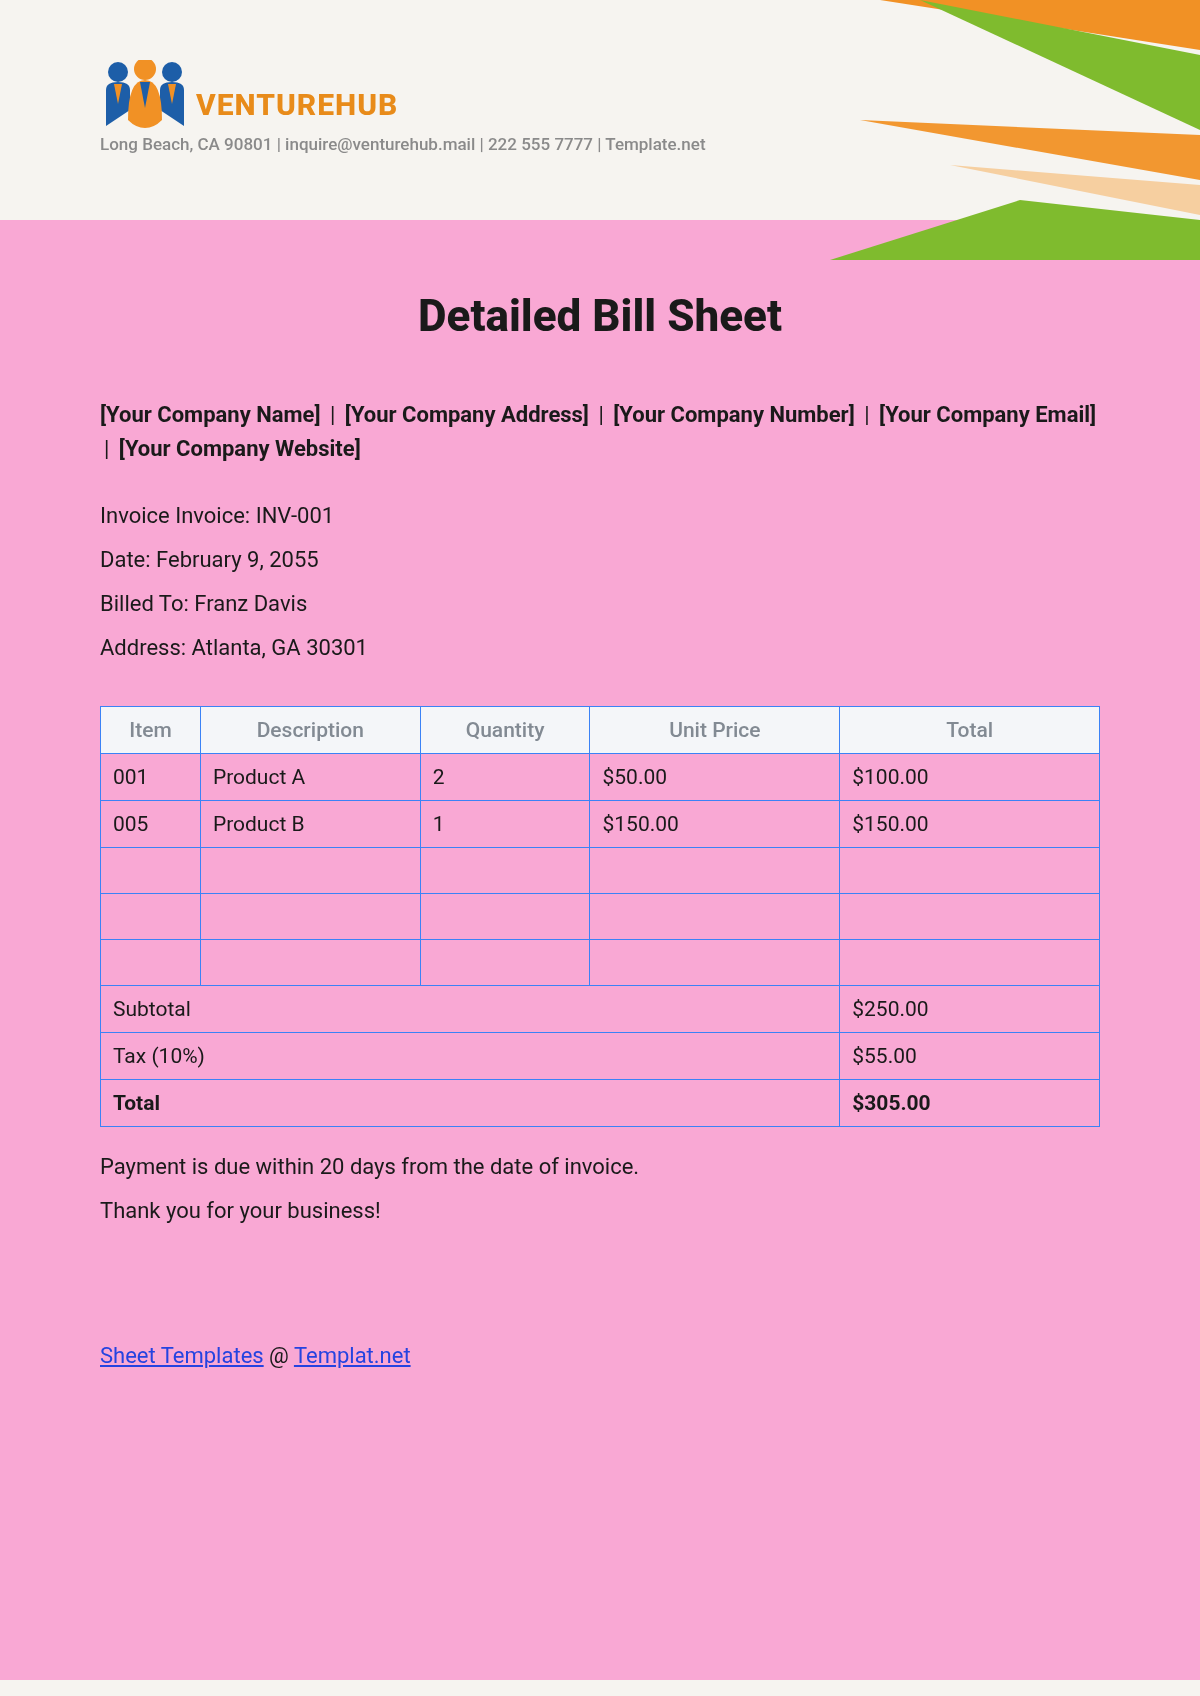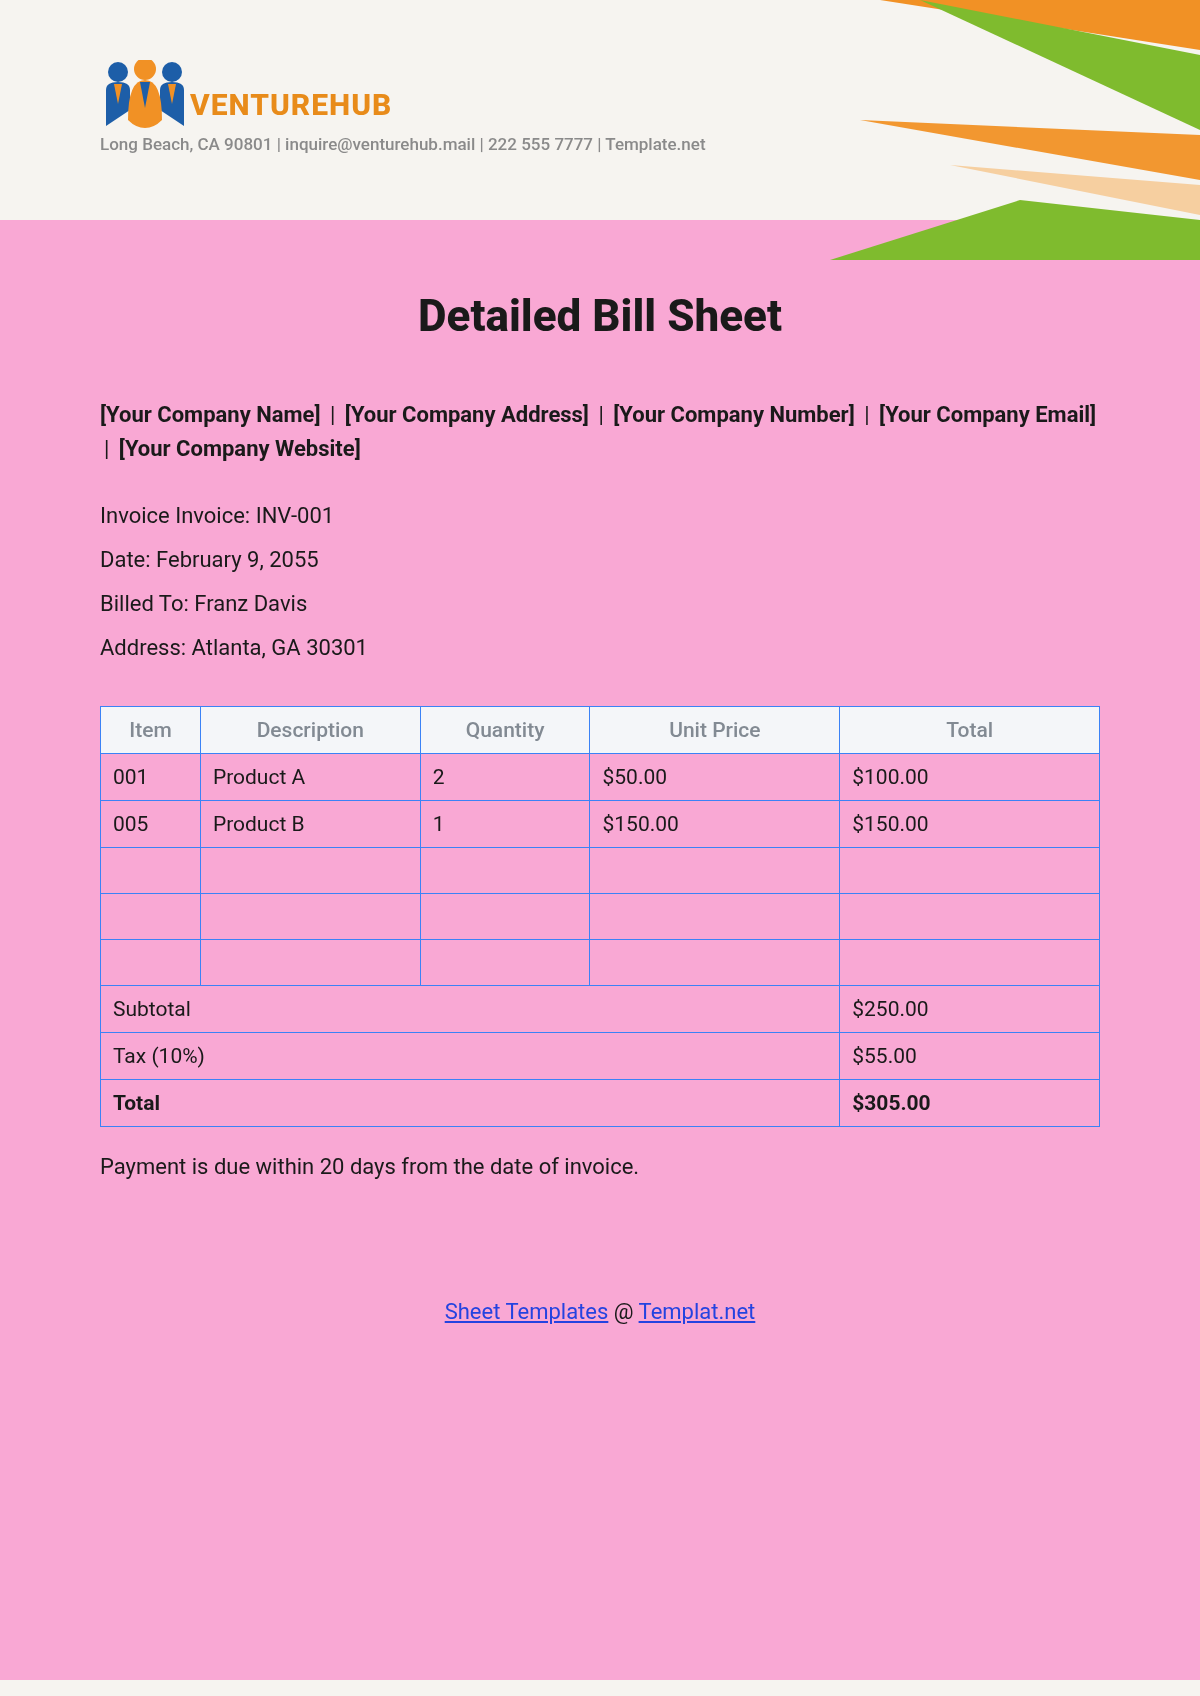--- a/index.html
+++ b/index.html
@@ -14,21 +14,21 @@
   .header-graphics {
     position: absolute;
     top: 0; right: 0;
     width: 600px; height: 260px;
     pointer-events: none;
   }
   .header-area {
     padding: 60px 0 0 100px;
     position: relative;
   }
-  .logo-row { display: flex; align-items: flex-end; }
+  .logo-row { display: flex; align-items: flex-end; gap: 6px; }
   .logo-icon { width: 90px; height: 68px; }
   .brand-name {
     font-size: 30px;
     font-weight: 800;
     letter-spacing: 1px;
     color: #e88b1a;
     padding-bottom: 6px;
   }
   .header-meta {
     margin-top: 6px;
@@ -78,21 +78,21 @@
   }
   table.bill th:nth-child(1){width:10%}
   table.bill th:nth-child(2){width:22%}
   table.bill th:nth-child(3){width:17%}
   table.bill th:nth-child(4){width:25%}
   table.bill th:nth-child(5){width:26%}
   .summary-label { }
   .total-row td { font-weight: 700; }
   .notes { font-size: 22px; color: #1a1a1a; line-height: 2; margin-top: 18px; }
   .footer-links {
-    text-align: center;
+    text-align: left;
     margin-top: 110px;
     font-size: 22px;
     color: #1a1a1a;
   }
   .footer-links .link { color: #2443e0; text-decoration: underline; cursor: pointer; }
 </style>
 </head>
 <body>
 
 <svg class="header-graphics" viewBox="0 0 600 260" preserveAspectRatio="none">
@@ -202,18 +202,19 @@
       </tr>
       <tr class="total-row">
         <td colspan="4" class="summary-label">Total</td>
         <td>$305.00</td>
       </tr>
     </tbody>
   </table>
 
   <div class="notes">
     <div>Payment is due within 20 days from the date of invoice.</div>
+    <div>Thank you for your business!</div>
   </div>
 
   <div class="footer-links">
     <span class="link">Sheet Templates</span><span> @ </span><span class="link">Templat.net</span>
   </div>
 </div>
 
 </body></html>

